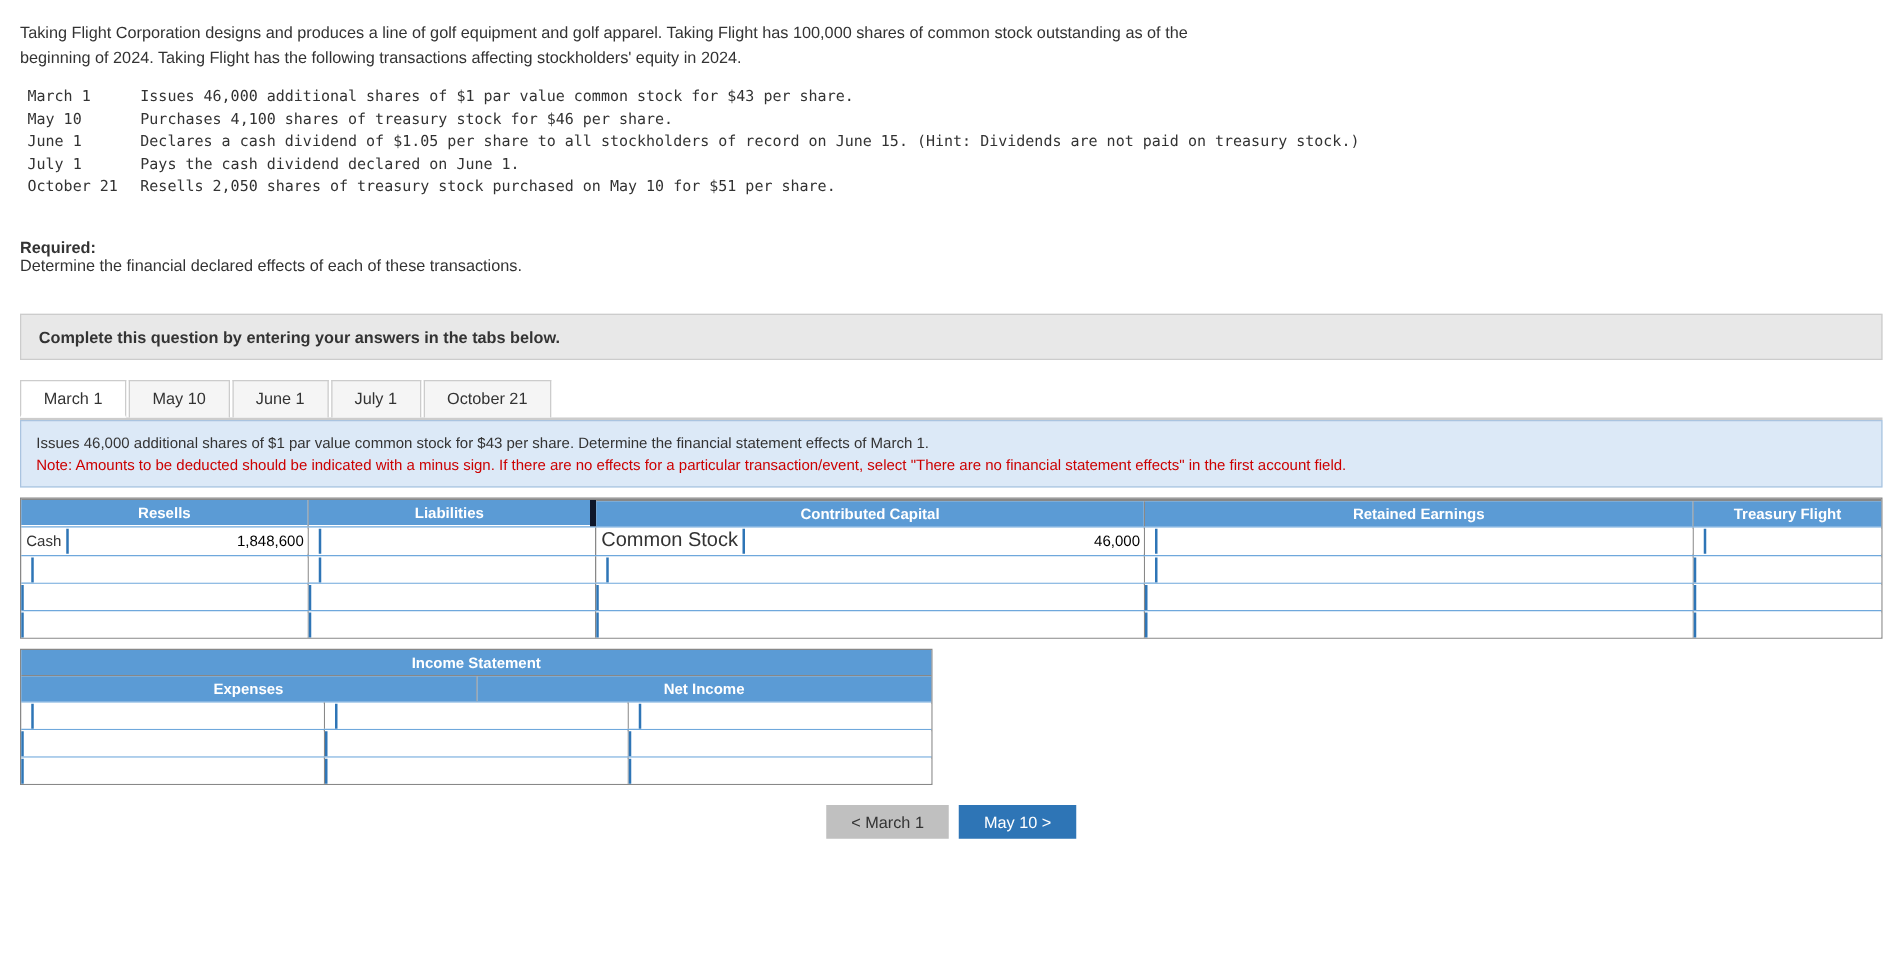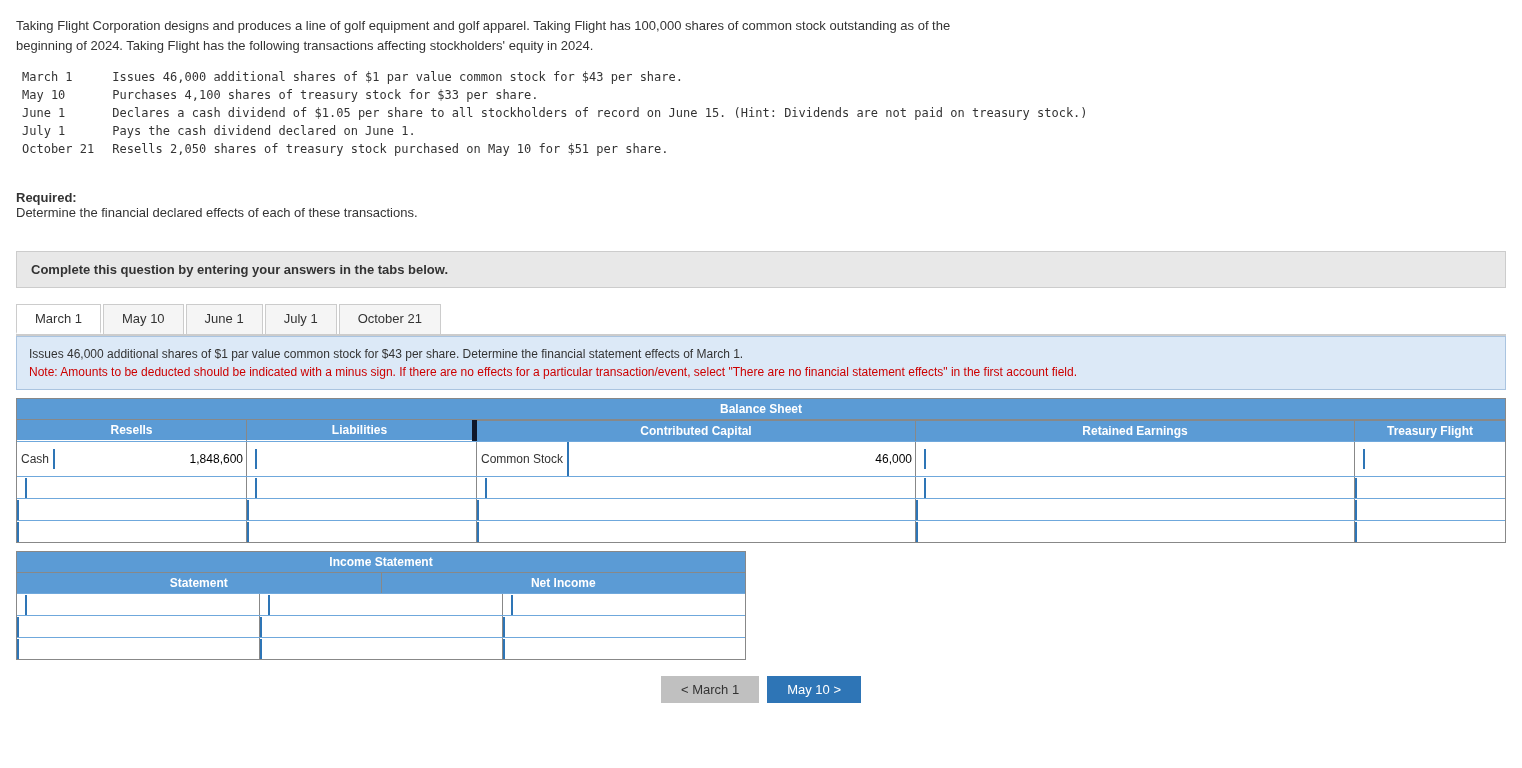--- a/index.html
+++ b/index.html
@@ -42,21 +42,21 @@
 
 
 <table class="transactions-table">
   <tbody>
     <tr>
       <td class="date">March 1</td>
       <td class="desc">Issues 46,000 additional shares of $1 par value common stock for $43 per share.</td>
     </tr>
     <tr>
       <td class="date">May 10</td>
-      <td class="desc">Purchases 4,100 shares of treasury stock for $33 per share.</td>
+      <td class="desc">Purchases 4,100 shares of treasury stock for $46 per share.</td>
     </tr>
     <tr>
       <td class="date">June 1</td>
       <td class="desc">Declares a cash dividend of $1.05 per share to all stockholders of record on June 15. (Hint: Dividends are not paid on treasury stock.)</td>
     </tr>
     <tr>
       <td class="date">July 1</td>
       <td class="desc">Pays the cash dividend declared on June 1.</td>
     </tr>
     <tr>
@@ -91,21 +91,20 @@
     <div class="tab">October 21</div>
   </div>
 
   <div class="info-box">
     <span>Issues 46,000 additional shares of $1 par value common stock for $43 per share. Determine the financial statement effects of March 1.</span><br>
     <span class="note">Note: Amounts to be deducted should be indicated with a minus sign. If there are no effects for a particular transaction/event, select "There are no financial statement effects" in the first account field.</span>
   </div>
 
   <div style="border: 1px solid #888; margin-top: 8px;">
 
-    <div class="header-blue">Balance Sheet</div>
 
     <div style="display:flex; border-top: 1px solid #888;">
 
       <div style="flex: 0 0 230px; border-right: 1px solid #888;">
         <div class="header-blue">Resells</div>
       </div>
 
       <div style="flex: 0 0 230px; border-right: 5px solid #0f172a;">
         <div class="header-blue">Liabilities</div>
       </div>
@@ -129,22 +128,22 @@
       <div style="flex:0 0 230px; border-right:1px solid #888; display:flex; align-items:center;">
         <span style="padding:2px 4px; font-size:12px; flex-shrink:0;">Cash</span>
         <div style="flex:1;"><input type="text" value="1,848,600" style="width: 100%; border-top: none; border-right: none; border-bottom: none; border-image: initial; border-left: 2px solid rgb(46, 117, 182); outline: none; font-size: 12px; padding: 1px 3px; height: 20px; text-align: right;"></div>
       </div>
       <div style="flex:0 0 230px; border-right:1px solid #888; display:flex; align-items:center;">
         <span style="padding:2px 4px; font-size:12px; flex-shrink:0;"></span>
         <div style="flex:1;"><input type="text" value="" style="width: 100%; border-top: none; border-right: none; border-bottom: none; border-image: initial; border-left: 2px solid rgb(46, 117, 182); outline: none; font-size: 12px; padding: 1px 3px; height: 20px;"></div>
       </div>
       <div style="flex:1; display:flex;">
         <div style="flex:1; border-right:1px solid #888; display:flex; align-items:center;">
-          <span style="padding:2px 4px; font-size:12px; flex-shrink:0; white-space:nowrap;">Common Stock</span>
-          <div style="flex:1;"><input type="text" value="46,000" style="width: 100%; border-top: none; border-right: none; border-bottom: none; border-image: initial; border-left: 2px solid rgb(46, 117, 182); outline: none; font-size: 12px; padding: 17px 3px; height: 20px; text-align: right;"></div>
+          <span style="padding:2px 4px; font-size:16px; flex-shrink:0; white-space:nowrap;">Common Stock</span>
+          <div style="flex:1;"><input type="text" value="46,000" style="width: 100%; border-top: none; border-right: none; border-bottom: none; border-image: initial; border-left: 2px solid rgb(46, 117, 182); outline: none; font-size: 12px; padding: 5px 3px; height: 20px; text-align: right;"></div>
         </div>
         <div style="flex:1; border-right:1px solid #888; display:flex; align-items:center;">
           <span style="padding:2px 4px; font-size:12px; flex-shrink:0;"></span>
           <div style="flex:1;"><input type="text" value="" style="width: 100%; border-top: none; border-right: none; border-bottom: none; border-image: initial; border-left: 2px solid rgb(46, 117, 182); outline: none; font-size: 12px; padding: 1px 3px; height: 20px;"></div>
         </div>
         <div style="flex:0 0 150px; display:flex; align-items:center;">
           <span style="padding:2px 4px; font-size:12px; flex-shrink:0;"></span>
           <div style="flex:1;"><input type="text" value="" style="width: 100%; border-top: none; border-right: none; border-bottom: none; border-image: initial; border-left: 2px solid rgb(46, 117, 182); outline: none; font-size: 12px; padding: 1px 3px; height: 20px;"></div>
         </div>
       </div>
@@ -212,21 +211,21 @@
           <div style="flex:1;"><input type="text" value="" style="width: 100%; border-top: none; border-right: none; border-bottom: none; border-image: initial; border-left: 2px solid rgb(46, 117, 182); outline: none; font-size: 12px; padding: 1px 3px; height: 20px;"></div>
         </div>
       </div>
     </div>
   </div>
 
   <div style="border:1px solid #888; margin-top:8px; width:730px;">
     <div class="header-blue">Income Statement</div>
     <div style="display:flex; border-top:1px solid #888;">
       <div style="flex:1; border-right:1px solid #888;">
-        <div class="header-blue">Statement</div>
+        <div class="header-blue">Expenses</div>
       </div>
       <div style="flex:1;">
         <div class="header-blue">Net Income</div>
       </div>
     </div>
 
     <div style="display:flex; border-top:1px solid #6fa8dc; min-height:22px;">
       <div style="flex:1; border-right:1px solid #888; display:flex; align-items:center;">
         <span style="padding:2px 4px; font-size:12px; flex-shrink:0;"></span>
         <div style="flex:1;"><input type="text" value="" style="width: 100%; border-top: none; border-right: none; border-bottom: none; border-image: initial; border-left: 2px solid rgb(46, 117, 182); outline: none; font-size: 12px; padding: 1px 3px; height: 20px;"></div>

